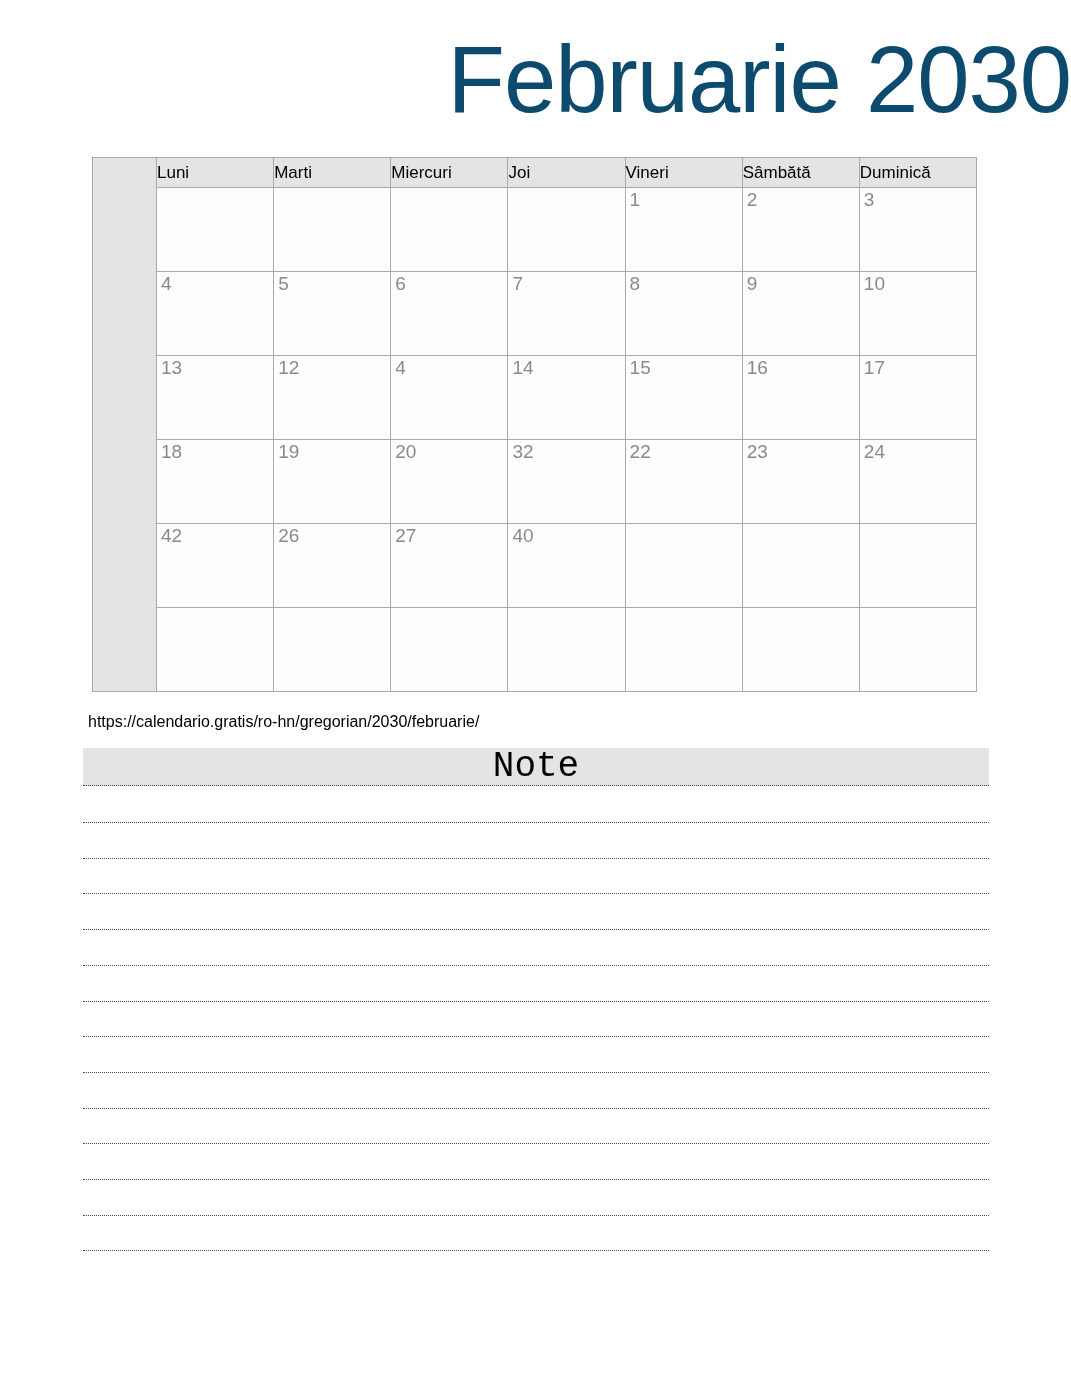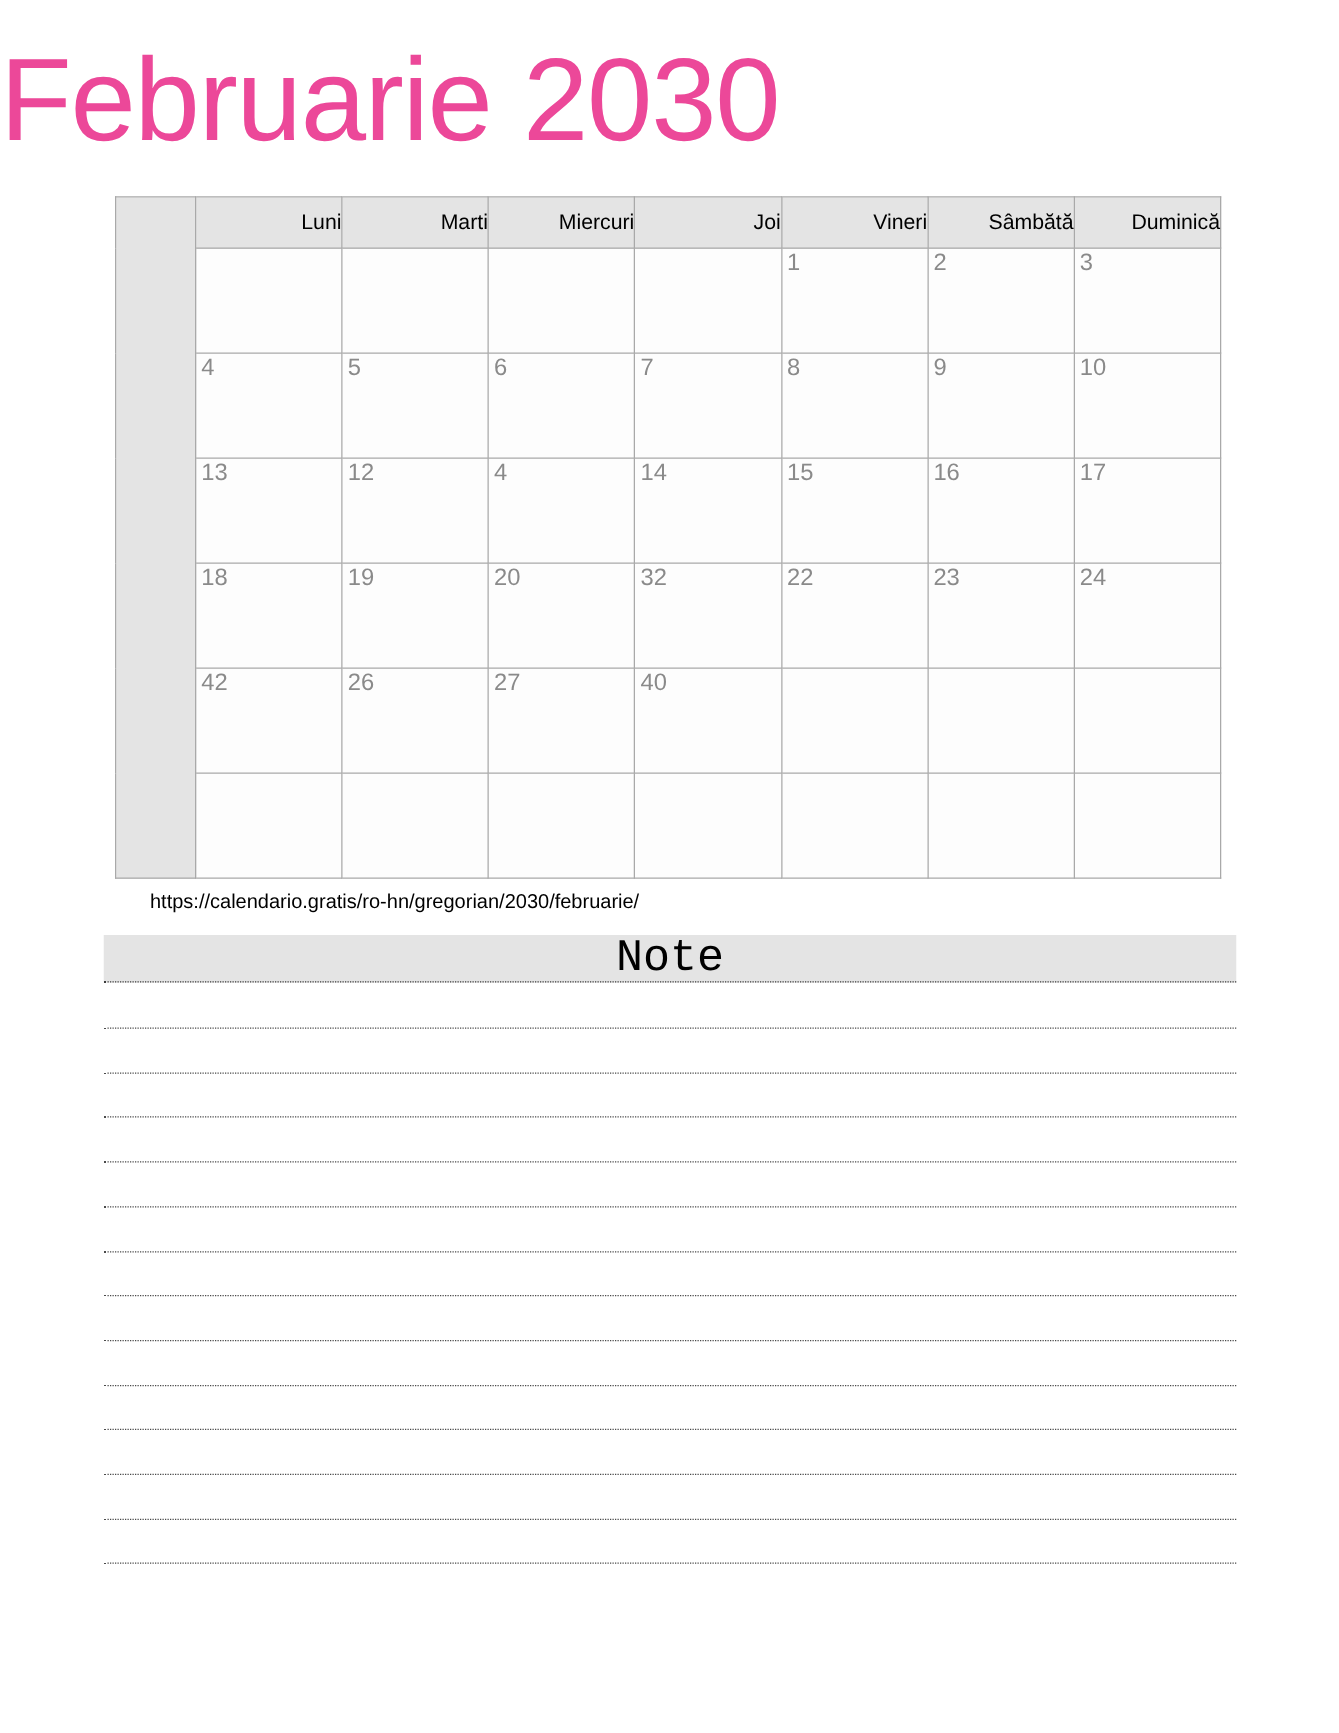--- a/index.html
+++ b/index.html
@@ -10,65 +10,64 @@
     height: 1386px;
     font-family: "Liberation Sans", sans-serif;
     color: #000;
     overflow: hidden;
   }
   .page-title {
     position: absolute;
     top: 26px;
     left: 0;
     width: 100%;
-    text-align: left;
+    text-align: right;
     font-size: 94px;
     font-weight: 400;
     letter-spacing: -1px;
-    color: #ec4899;
+    color: #0c4a6e;
     white-space: nowrap;
   }
   table.calendar {
     position: absolute;
     left: 92px;
     top: 157px;
     width: 885px;
     border-collapse: collapse;
     table-layout: fixed;
     background: #fdfdfd;
   }
   table.calendar th, table.calendar td {
     border: 1px solid var(--table-border, #a9a9a9);
   }
   col.side-col { width: 64px; }
   th.weekday {
-    height: 41px;
+    height: 30px;
     background: var(--header-bg, #e4e4e4);
     font-size: 17px;
     font-weight: 400;
-    text-align: right;
+    text-align: left;
     color: #000;
   }
   td.side-cell { background: var(--header-bg, #e4e4e4); }
   td.day-cell {
     height: 84px;
     vertical-align: top;
     text-align: left;
     padding: 1px 0 0 4px;
     font-size: 19px;
     color: var(--date-text, #8a8a8a);
   }
   .source-url {
     position: absolute;
     left: 88px;
     top: 713px;
     font-size: 16px;
     color: #000;
     text-decoration: none;
-    margin-left: 32px;
   }
   .note-bar {
     position: absolute;
     left: 83px;
     top: 748px;
     width: 906px;
     height: 38px;
     background: var(--note-bar-bg, #e4e4e4);
     border-bottom: 1px dotted #3c3c3c;
     text-align: center;

